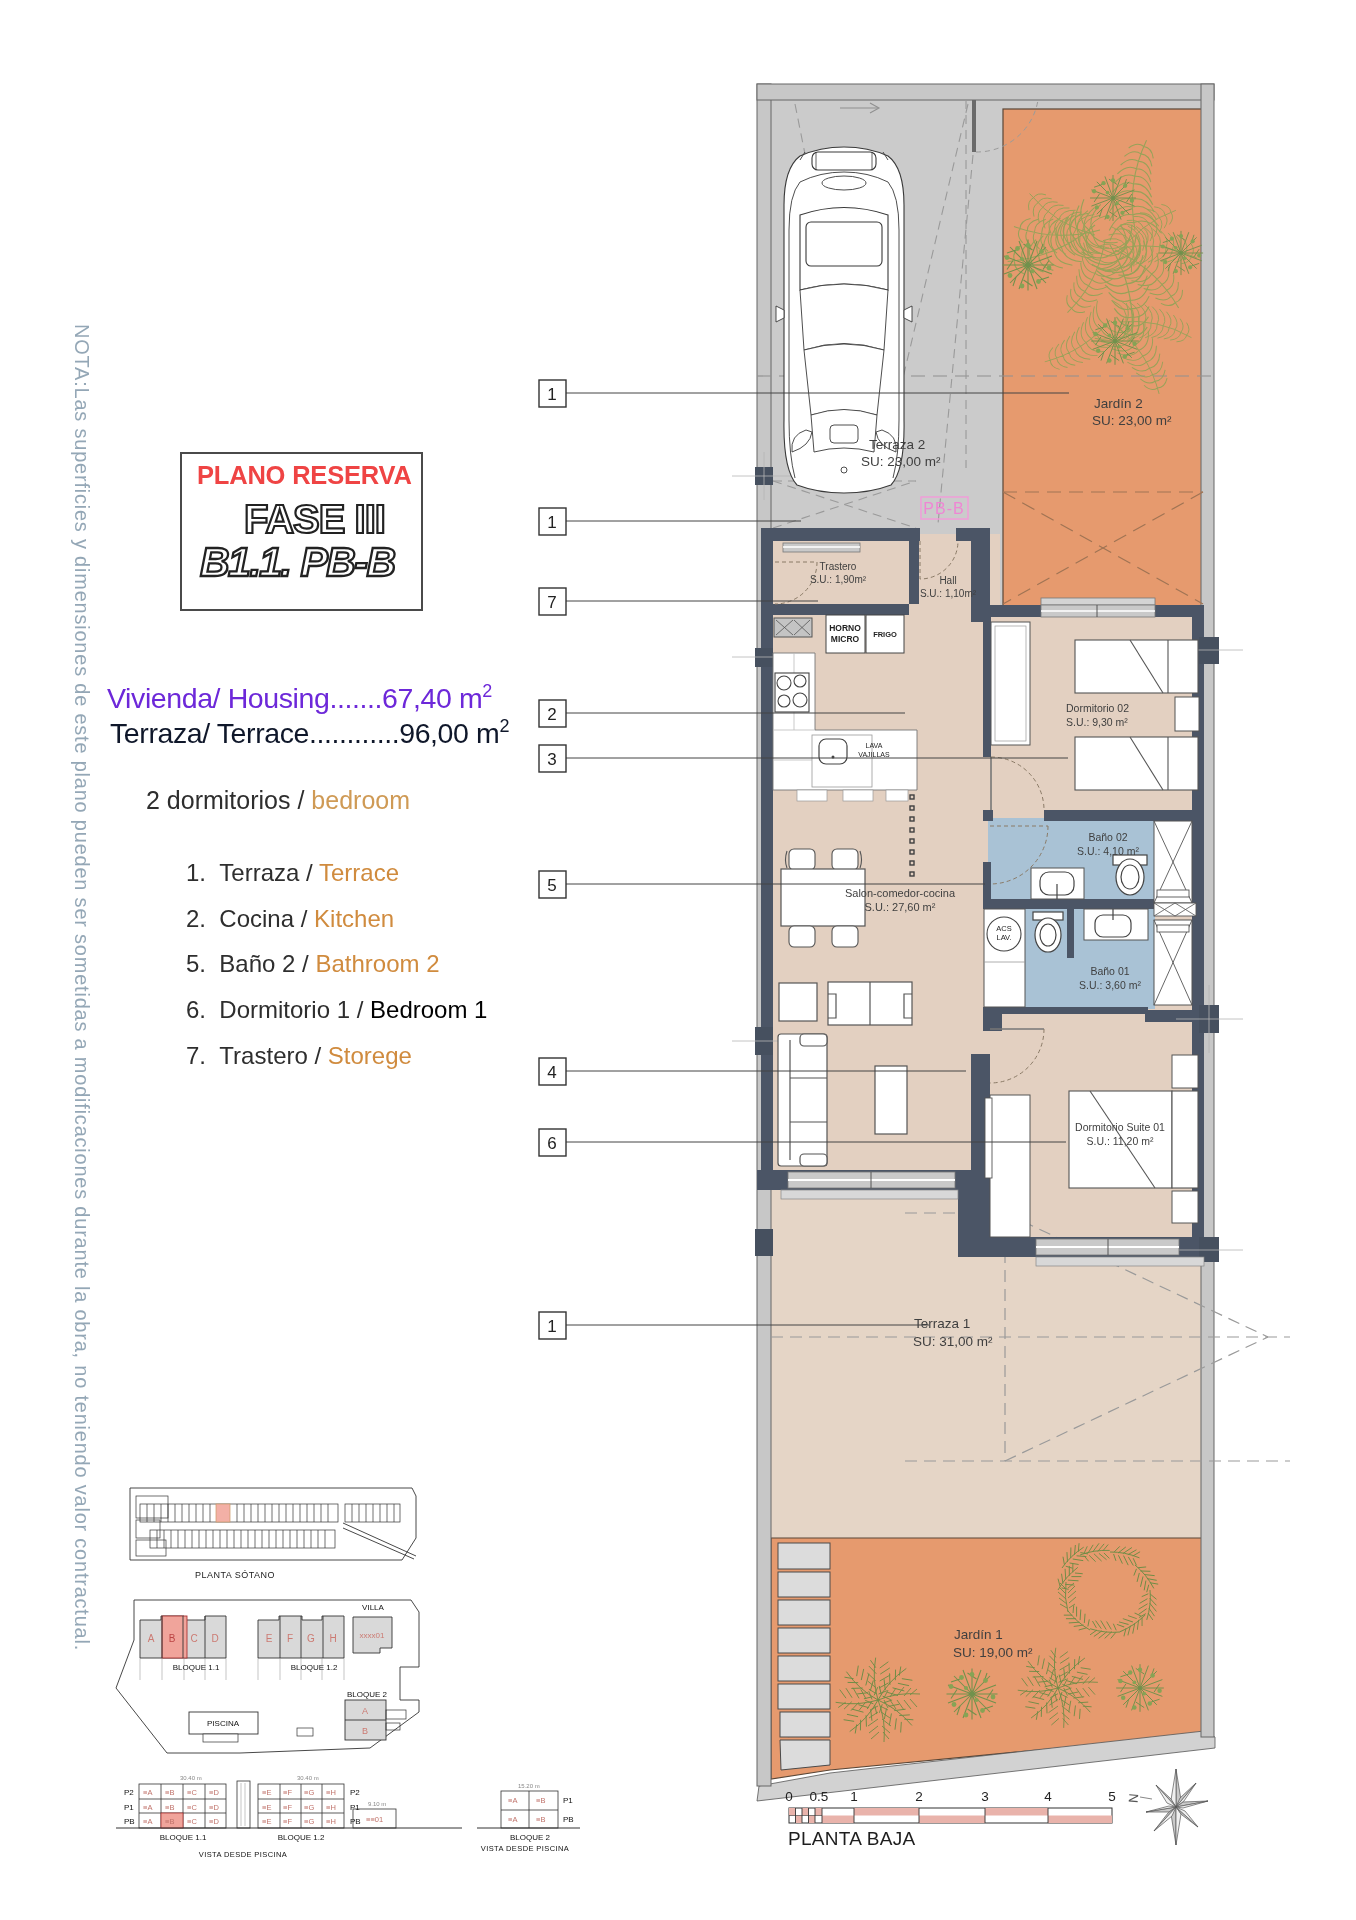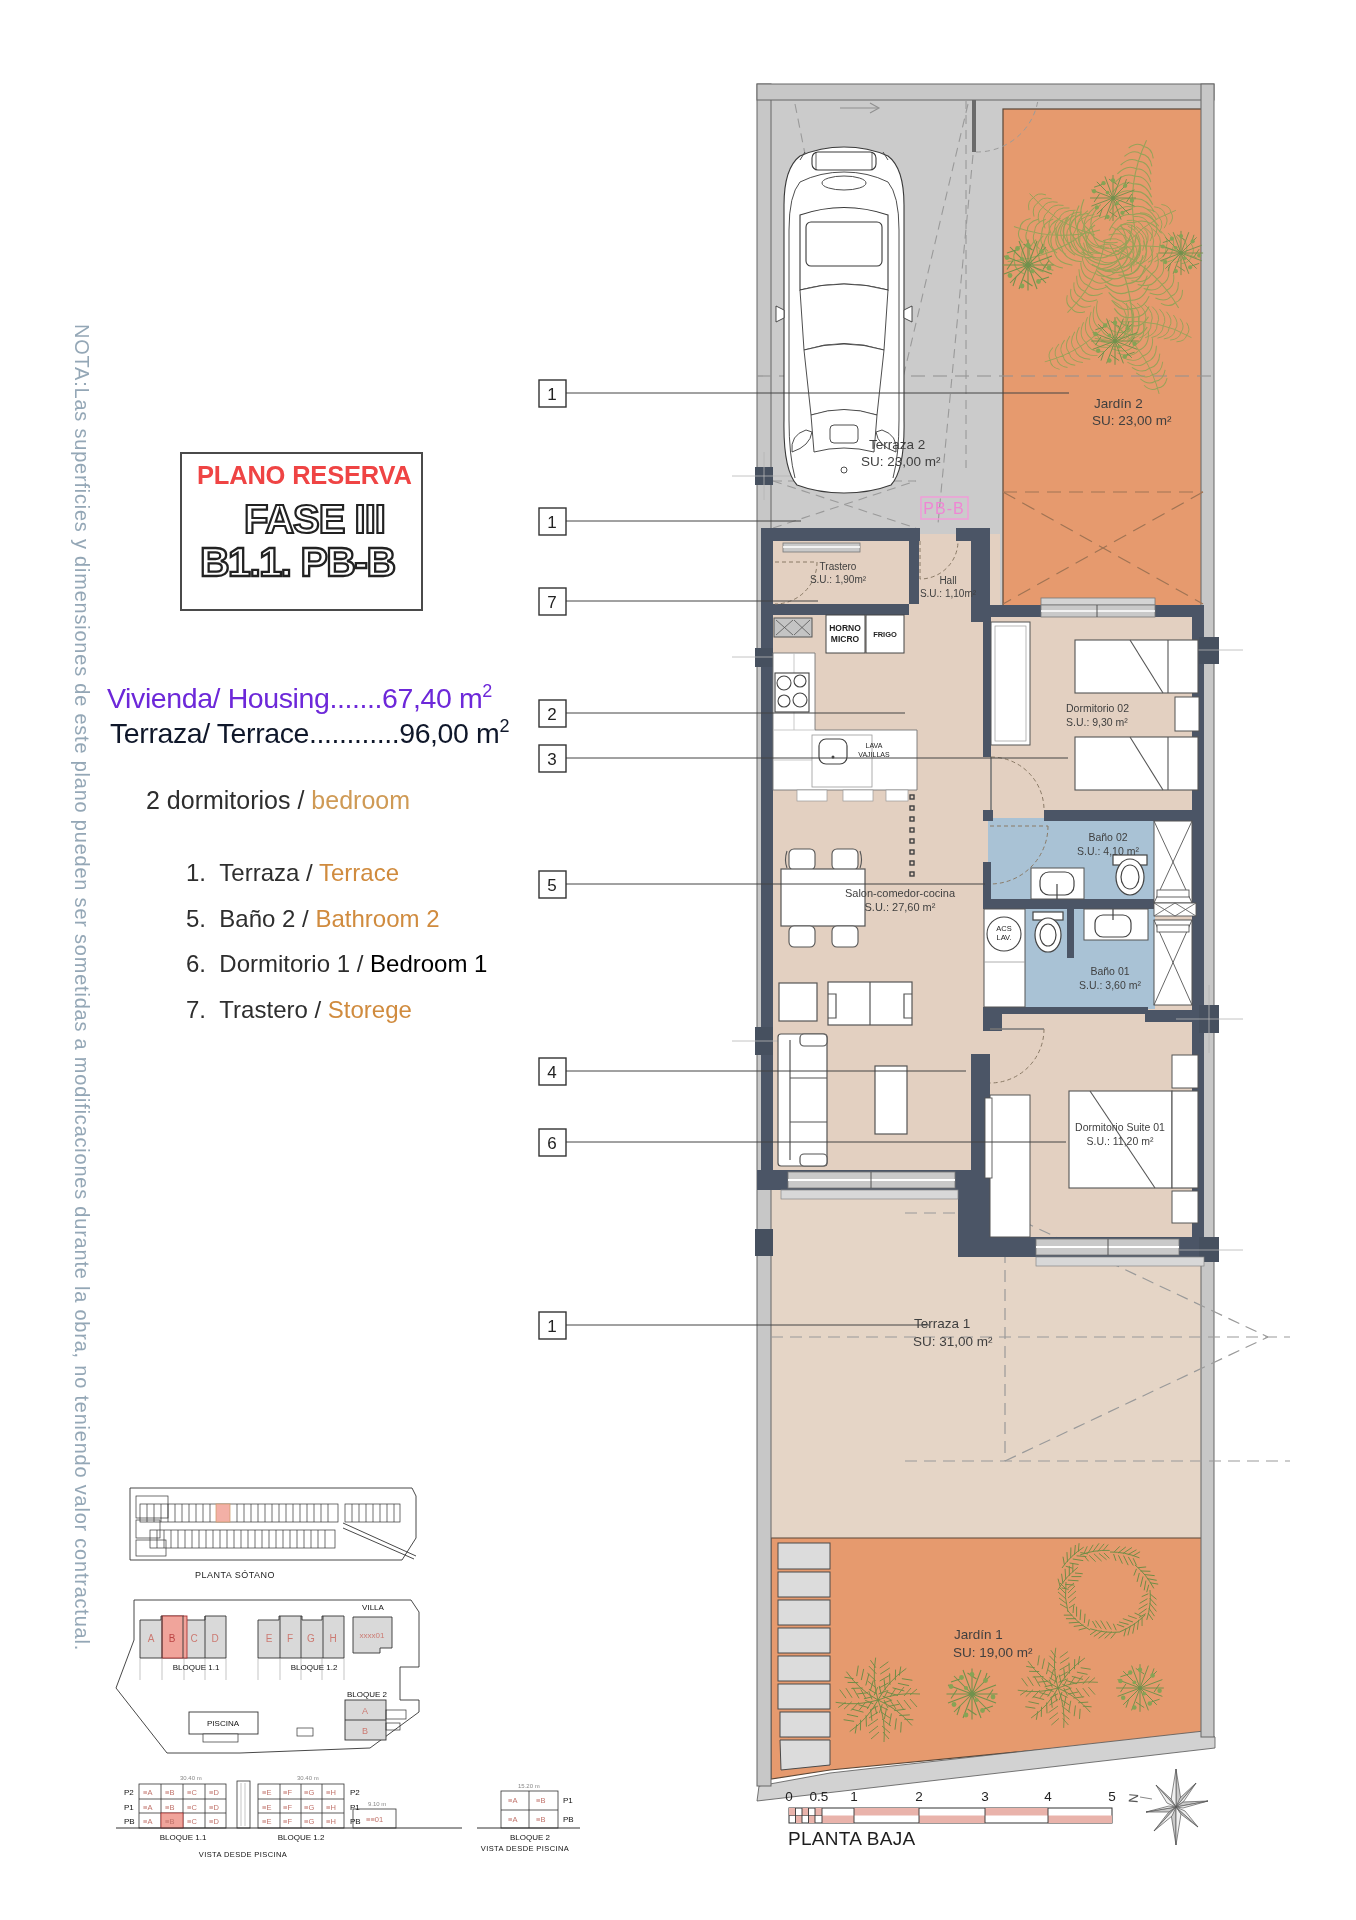--- a/index.html
+++ b/index.html
@@ -14,30 +14,31 @@
   <div style="transform:rotate(90deg);transform-origin:0 0;position:absolute;left:25px;top:0;
     white-space:nowrap;font-size:20px;color:#94a7b6;letter-spacing:0.78px;">NOTA:Las superficies y dimensiones de este plano pueden ser sometidas a modificaciones durante la obra, no teniendo valor contractual.</div>
 </div>
 
 <div class="abs" style="left:180px;top:452px;width:239px;height:155px;border:2px solid #4a4a4a;background:#fff;"></div>
 
 <div class="abs" style="left:197px;top:461px;white-space:nowrap;font-size:25.5px;color:#ef4444;font-weight:600;letter-spacing:-0.2px;">PLANO RESERVA</div>
 
 <div class="abs" style="left:200px;top:497px;white-space:nowrap;font-size:40px;font-weight:bold;color:#ffffff;-webkit-text-stroke:2.2px #222;letter-spacing:-1px;margin-left:44px;">FASE III</div>
 
-<div class="abs" style="left:200px;top:539px;white-space:nowrap;font-size:41px;font-weight:bold;color:#ffffff;-webkit-text-stroke:2.3px #222;letter-spacing:-1.5px;">B1.1. PB-B</div>
+<div class="abs" style="left:200px;top:539px;white-space:nowrap;font-size:41px;font-weight:bold;color:#ffffff;-webkit-text-stroke:2.3px #222;letter-spacing:-1.5px;font-style:italic;">B1.1. PB-B</div>
 
 <div class="abs" style="left:107px;top:681px;white-space:nowrap;font-size:28.5px;color:#6d28d9;letter-spacing:-0.4px;">Vivienda/ Housing.......67,40 m<sup style="font-size:18px;">2</sup></div>
 
 <div class="abs" style="left:110px;top:716px;white-space:nowrap;font-size:28.5px;color:#0f172a;letter-spacing:-0.4px;">Terraza/ Terrace............96,00 m<sup style="font-size:18px;">2</sup></div>
 
 <div class="abs" style="left:146px;top:786px;white-space:nowrap;font-size:25px;color:#2e2e2e;">2 dormitorios / <span style="color:#cf9a55;">bedroom</span></div>
 
 <div class="abs" style="left:186px;top:850px;font-size:24px;color:#2e2e2e;line-height:45.7px;">
   <div>1.&nbsp;&nbsp;Terraza / <span style="color:#d08b3e;">Terrace</span></div>
+  <div>2.&nbsp;&nbsp;Cocina / <span style="color:#d08b3e;">Kitchen</span></div>
   <div>5.&nbsp;&nbsp;Baño 2 / <span style="color:#d08b3e;">Bathroom 2</span></div>
   <div>6.&nbsp;&nbsp;Dormitorio 1 / <span style="color:#000000;">Bedroom 1</span></div>
   <div>7.&nbsp;&nbsp;Trastero / <span style="color:#d08b3e;">Storege</span></div>
 </div>
 
 <svg class="abs" style="left:0;top:0;" width="1356" height="1920" viewBox="0 0 1356 1920">
 <defs>
  <g id="frond" stroke="#97a259" stroke-width="1" fill="none">
   <path d="M0 0 Q42 -16 86 -4 M6.7 -2.4 Q14.9 10.6 1.4 25.5 M6.7 -2.4 Q5.6 -17.7 -14.0 -21.8 M13.9 -4.5 Q21.0 8.3 7.5 21.7 M13.9 -4.5 Q13.7 -19.1 -4.8 -24.0 M21.1 -6.2 Q27.2 6.2 13.7 18.2 M21.1 -6.2 Q21.6 -20.1 4.4 -25.6 M28.4 -7.6 Q33.5 4.5 20.1 15.2 M28.4 -7.6 Q29.6 -20.6 13.6 -26.7 M35.6 -8.5 Q39.8 3.1 26.7 12.5 M35.6 -8.5 Q37.4 -20.7 22.7 -27.3 M42.9 -9.0 Q46.2 2.1 33.4 10.2 M42.9 -9.0 Q45.3 -20.4 31.8 -27.3 M50.3 -9.1 Q52.8 1.4 40.4 8.3 M50.3 -9.1 Q53.0 -19.6 40.8 -26.8 M57.6 -8.8 Q59.4 1.1 47.5 6.9 M57.6 -8.8 Q60.7 -18.5 49.7 -25.8 M65.0 -8.1 Q66.2 1.1 54.9 5.9 M65.0 -8.1 Q68.3 -16.9 58.6 -24.2 M72.4 -7.0 Q73.0 1.5 62.5 5.3 M72.4 -7.0 Q75.9 -14.9 67.3 -22.1 M79.8 -5.5 Q80.0 2.3 70.2 5.3 M79.8 -5.5 Q83.4 -12.5 75.9 -19.5"></path>
  </g>

